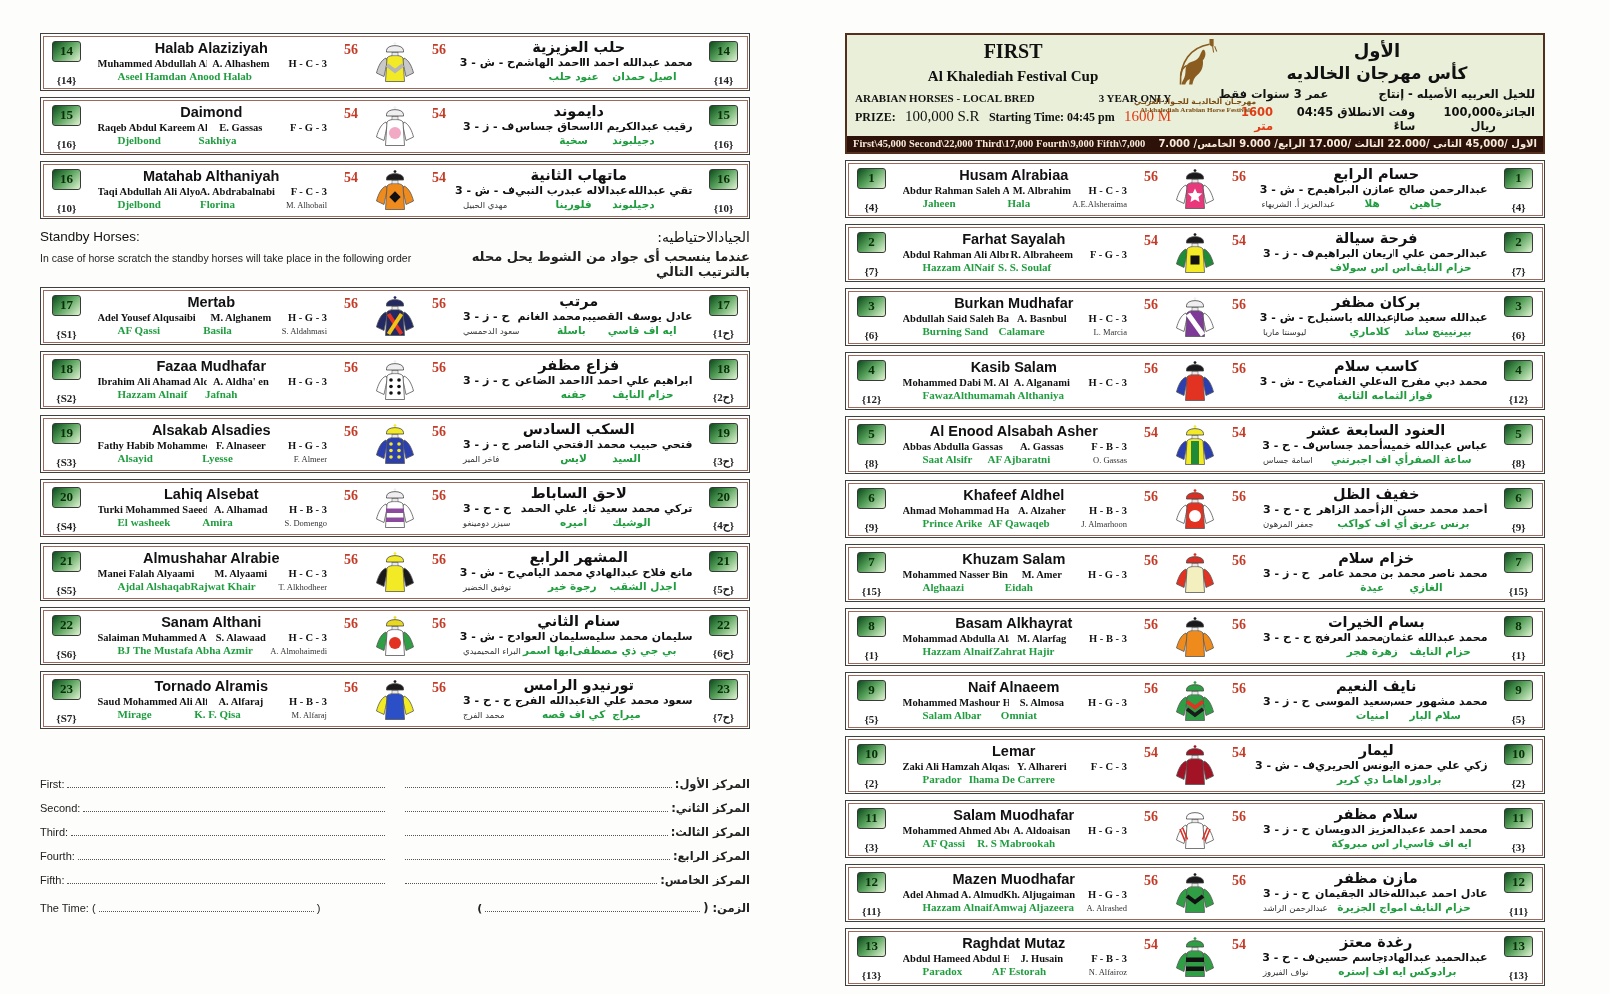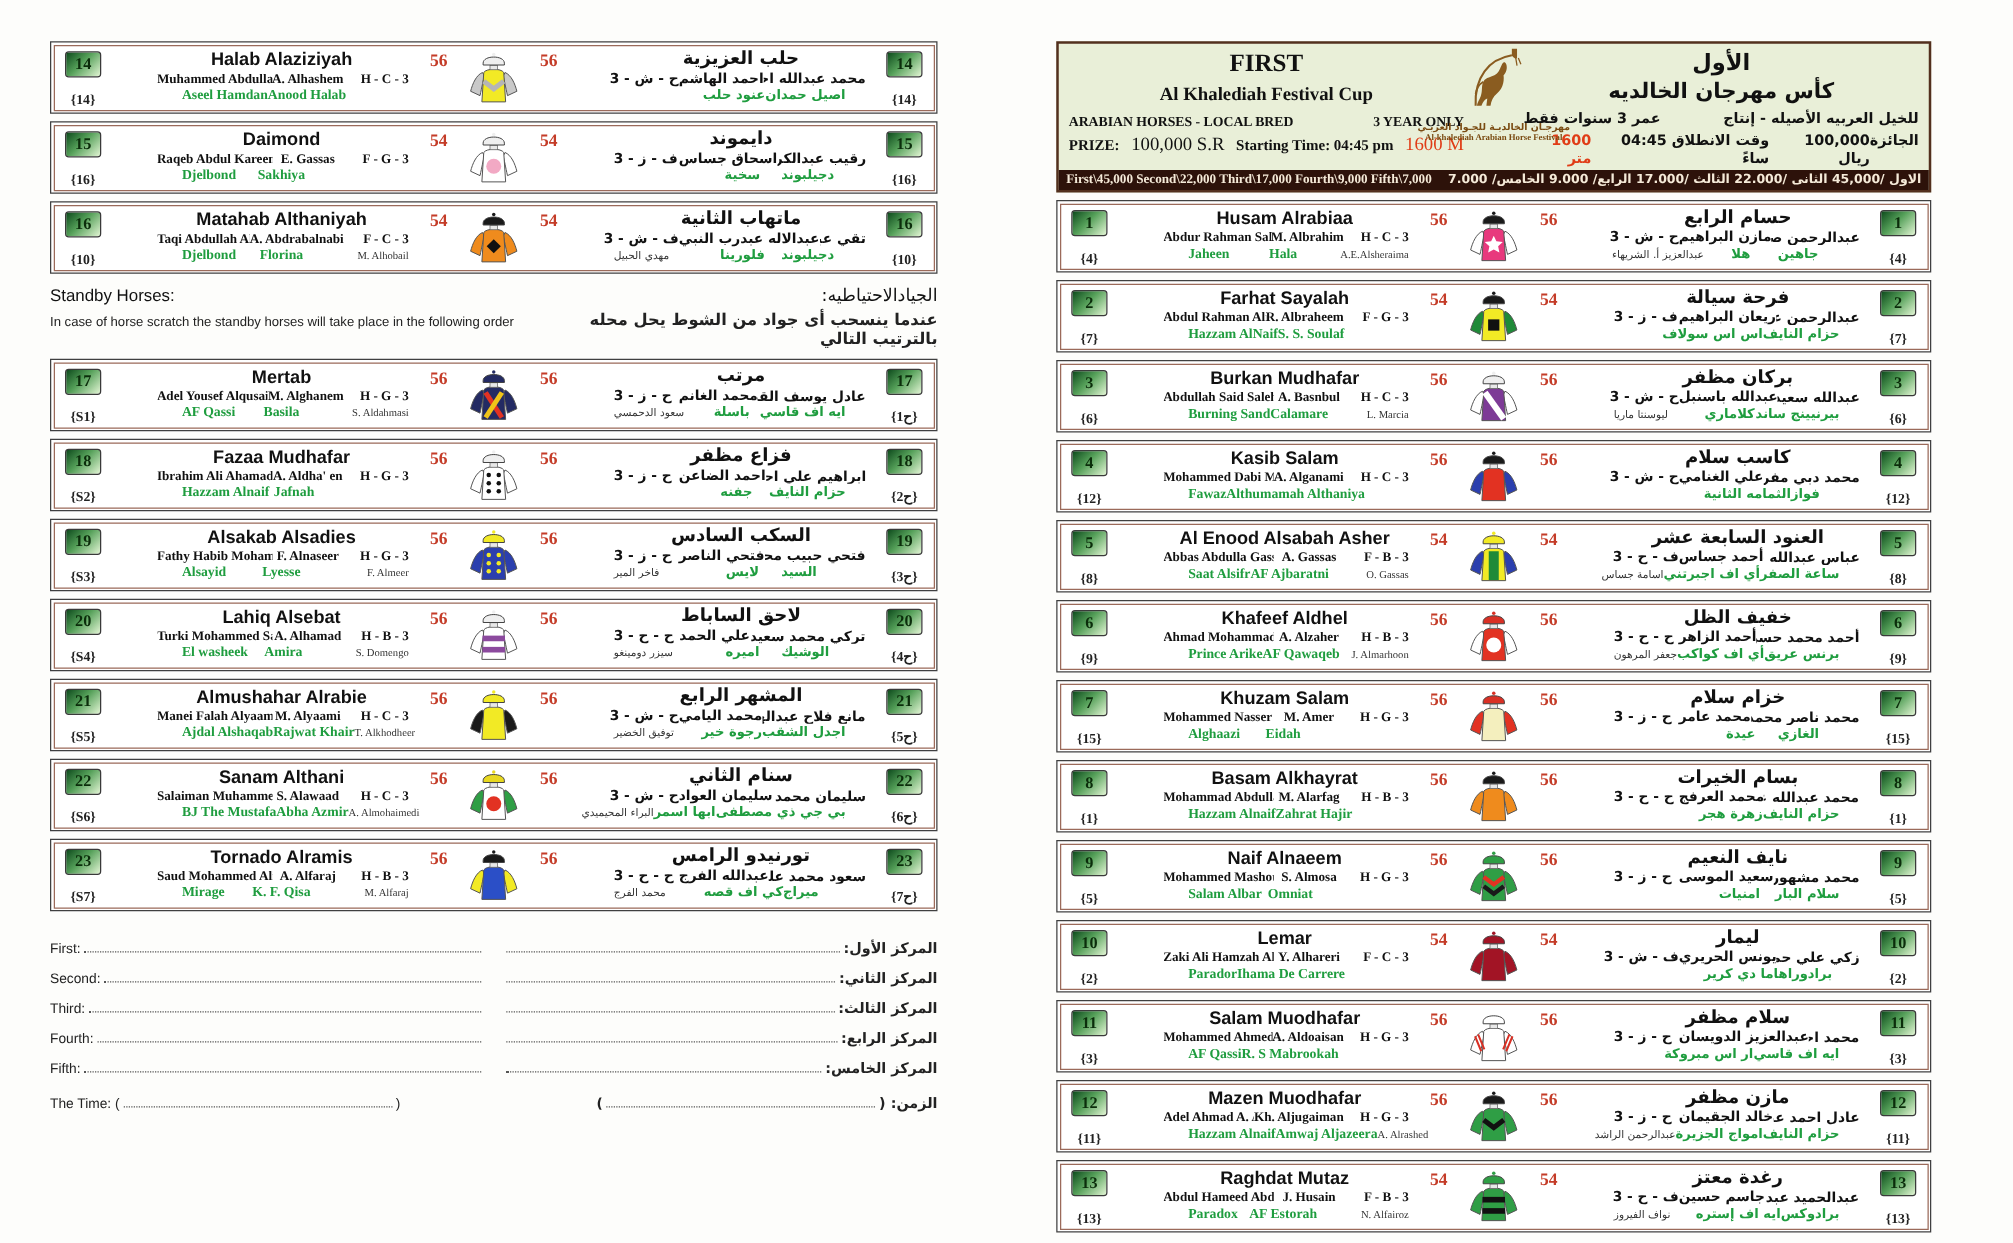--- a/index.html
+++ b/index.html
@@ -34,21 +34,21 @@
 
   
   .row{height:58px;margin-top:6px;border:1px solid #404040;padding:1.5px;background:#fff;box-sizing:border-box;}
   .row-in{border:1px solid #9b6a5a;height:100%;display:flex;align-items:stretch;box-sizing:border-box;}
   .badge-col{width:46px;display:flex;flex-direction:column;align-items:center;
              justify-content:space-between;padding:4px 0 2px 0;box-sizing:border-box;}
   .badge{width:27px;height:19px;border:1px solid #3a3a3a;border-radius:3px;
          background:linear-gradient(135deg,#0d4a1c 0%,#55a059 45%,#e2f5d4 100%);
          color:#0b2d0b;font-weight:bold;font-size:13px;display:flex;align-items:center;justify-content:center;}
   .bracket{font-size:11px;font-weight:bold;color:#222;}
-  .en-block,.ar-block{flex:1;display:flex;flex-direction:column;padding:2px 2px;min-width:0;box-sizing:border-box;margin-left:28px;}
+  .en-block,.ar-block{flex:1;display:flex;flex-direction:column;padding:2px 2px;min-width:0;box-sizing:border-box;}
   .en-name{text-align:center;font-family:"Liberation Sans",sans-serif;font-weight:bold;font-size:14.5px;margin-top:1px;}
   .en-l2,.en-l3,.ar-l2,.ar-l3{display:flex;align-items:baseline;font-weight:bold;}
   .en-l2{font-size:10.5px;margin-top:2px;padding:0 4px 0 6px;}
   .en-l3{font-size:11px;margin-top:1px;padding:0 4px 0 26px;}
   .owner{flex:1.6;text-align:left;white-space:nowrap;overflow:hidden;}
   .trainer{flex:1;text-align:center;white-space:nowrap;}
   .cls{width:52px;text-align:right;white-space:nowrap;}
   .sire{flex:1;text-align:left;white-space:nowrap;}
   .dam{flex:1.2;text-align:center;white-space:nowrap;}
   .jockey{width:72px;text-align:right;font-weight:normal;font-size:8.5px;color:#333;white-space:nowrap;}
@@ -66,21 +66,21 @@
   
   .standby{display:flex;justify-content:space-between;margin-top:10px;min-height:52px;}
   .standby-en{width:55%;}
   .standby-ar{width:44%;text-align:right;direction:rtl;font-family:"DejaVu Sans",sans-serif;}
   .standby-title{font-family:"Liberation Sans",sans-serif;font-weight:normal;font-size:13.5px;}
   .standby-note{font-family:"Liberation Sans",sans-serif;font-size:10.5px;margin-top:8px;color:#222;}
   .standby-ar .standby-title{font-family:"DejaVu Sans",sans-serif;font-size:14px;}
   .standby-ar .standby-note{font-family:"DejaVu Sans",sans-serif;font-size:13px;font-weight:bold;margin-top:4px;}
 
   
-  .results{margin-top:20px;display:flex;justify-content:space-between;}
+  .results{margin-top:46px;display:flex;justify-content:space-between;}
   .res-col{width:49%;}
   .res-line{display:flex;align-items:baseline;height:24px;font-family:"Liberation Sans",sans-serif;font-size:11px;color:#222;}
   .res-line .leader{flex:1;border-bottom:1.6px dotted #555;margin:0 3px;height:12px;}
   .res-col[dir=rtl] .res-line{font-family:"DejaVu Sans",sans-serif;font-weight:bold;font-size:11.5px;}
   .time-line{margin-top:4px;}
   .time-line .leader{max-width:215px;}
   .paren{font-size:11px;}
 </style>
 </head>
 <body>

